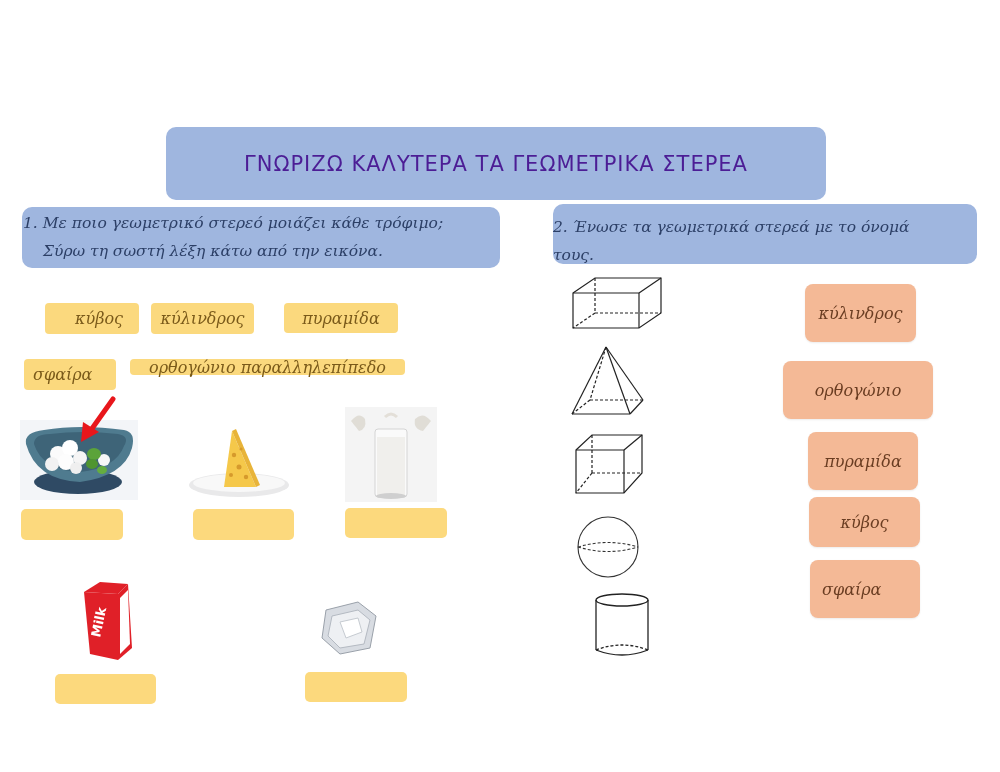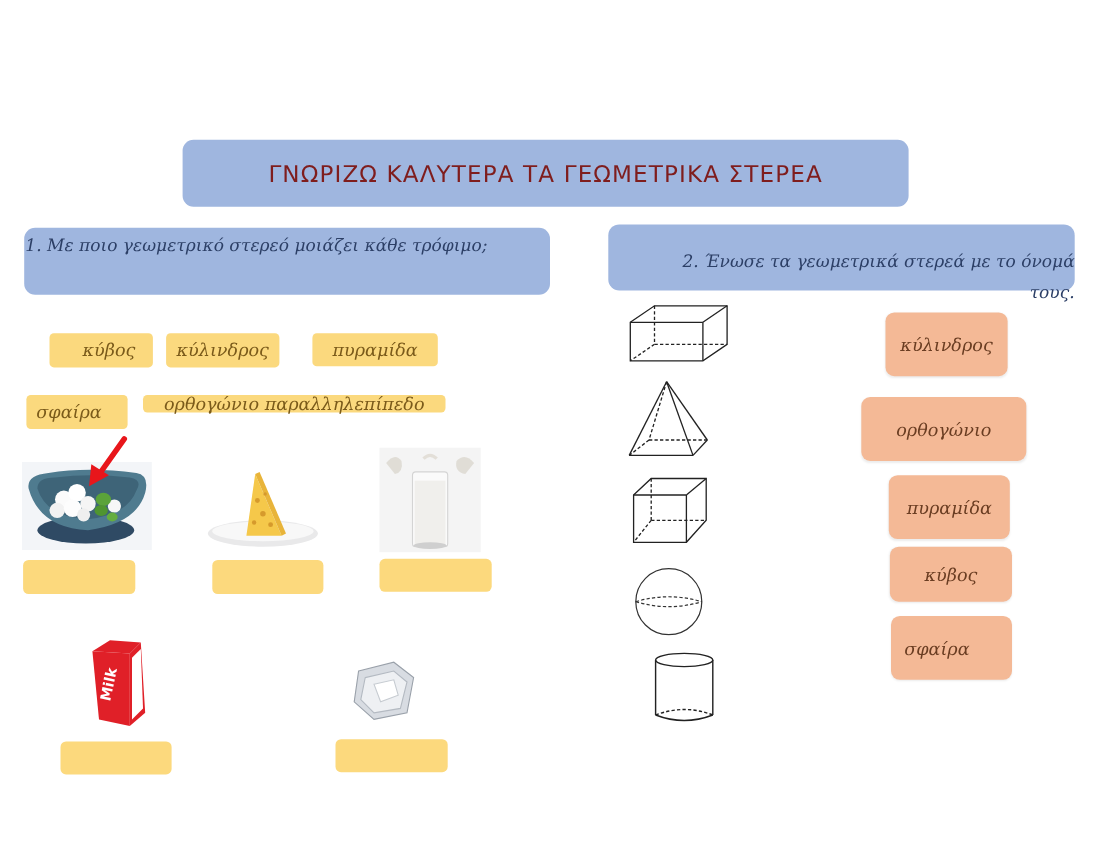--- a/index.html
+++ b/index.html
@@ -3,34 +3,34 @@
 <meta charset="utf-8">
 <style>
   html, body { margin: 0; padding: 0; }
   body {
     width: 1000px; height: 772px; position: relative; overflow: hidden;
     background: #ffffff;
     font-family: "DejaVu Sans", sans-serif;
   }
   .abs { position: absolute; box-sizing: border-box; }
   .title-box {
-    left: 166px; top: 127px; width: 660px; height: 61px;
+    left: 166px; top: 127px; width: 660px; height: 73px;
     background: #9fb6df; border-radius: 10px;
     display: flex; align-items: center; justify-content: center;
-    color: #7f1d1d; font-size: 21px; letter-spacing: 1px;
+    color: #4c1d95; font-size: 21px; letter-spacing: 1px;
   }
   .instr {
     background: #9fb6df; border-radius: 10px;
     color: #2c3f66; font-size: 15.5px; font-style: italic; line-height: 28px;
     font-family: "DejaVu Serif", serif;
   }
   .instr1 { left: 22px; top: 207px; width: 478px; height: 61px; padding: 2px 0 0 0; }
   .instr1 .l1 { display: block; padding-left: 1px; white-space: nowrap; }
   .instr1 .l2 { display: block; padding-left: 21px; white-space: nowrap; }
-  .instr2 { left: 553px; top: 204px; width: 424px; height: 60px; text-align: right; padding-top: 20px; }
+  .instr2 { left: 553px; top: 204px; width: 424px; height: 60px; text-align: left; padding-top: 9px; }
 
   .chip-y {
     background: #fbd97e; border-radius: 4px;
     color: #7a5a1a; font-size: 16px; font-style: italic;
     font-family: "DejaVu Serif", serif;
     display: flex; align-items: center; justify-content: center;
     cursor: grab;
   }
   .drop-y {
     background: #fcd97d; border-radius: 5px;
@@ -45,20 +45,21 @@
   .img-frame { background: #f6f7f9; overflow: hidden; }
   svg { display: block; }
 </style>
 </head>
 <body>
 
 <div class="abs title-box">ΓΝΩΡΙΖΩ ΚΑΛΥΤΕΡΑ ΤΑ ΓΕΩΜΕΤΡΙΚΑ ΣΤΕΡΕΑ</div>
 
 <div class="abs instr instr1">
   <span class="l1">1. Με ποιο γεωμετρικό στερεό μοιάζει κάθε τρόφιμο;</span>
+  <span class="l2">Σύρω τη σωστή λέξη κάτω από την εικόνα.</span>
 </div>
 
 <div class="abs instr instr2">
   <span>2. Ένωσε τα γεωμετρικά στερεά με το όνομά</span><br>
   <span>τους.</span>
 </div>
 
 <div class="abs chip-y" style="left:45px;top:303px;width:94px;height:31px;padding-left:14px;">κύβος</div>
 <div class="abs chip-y" style="left:151px;top:303px;width:103px;height:31px;">κύλινδρος</div>
 <div class="abs chip-y" style="left:284px;top:303px;width:114px;height:30px;">πυραμίδα</div>

